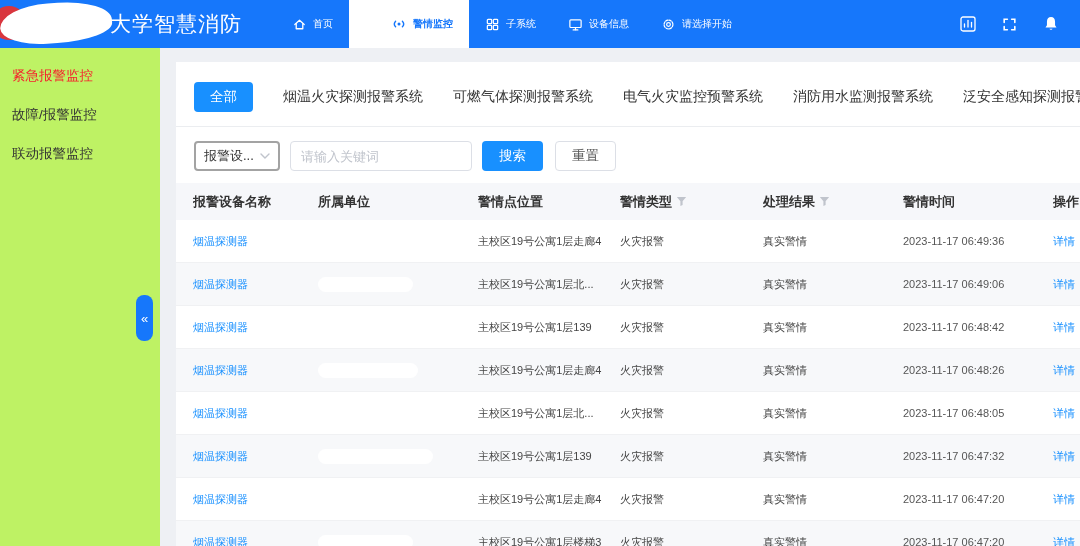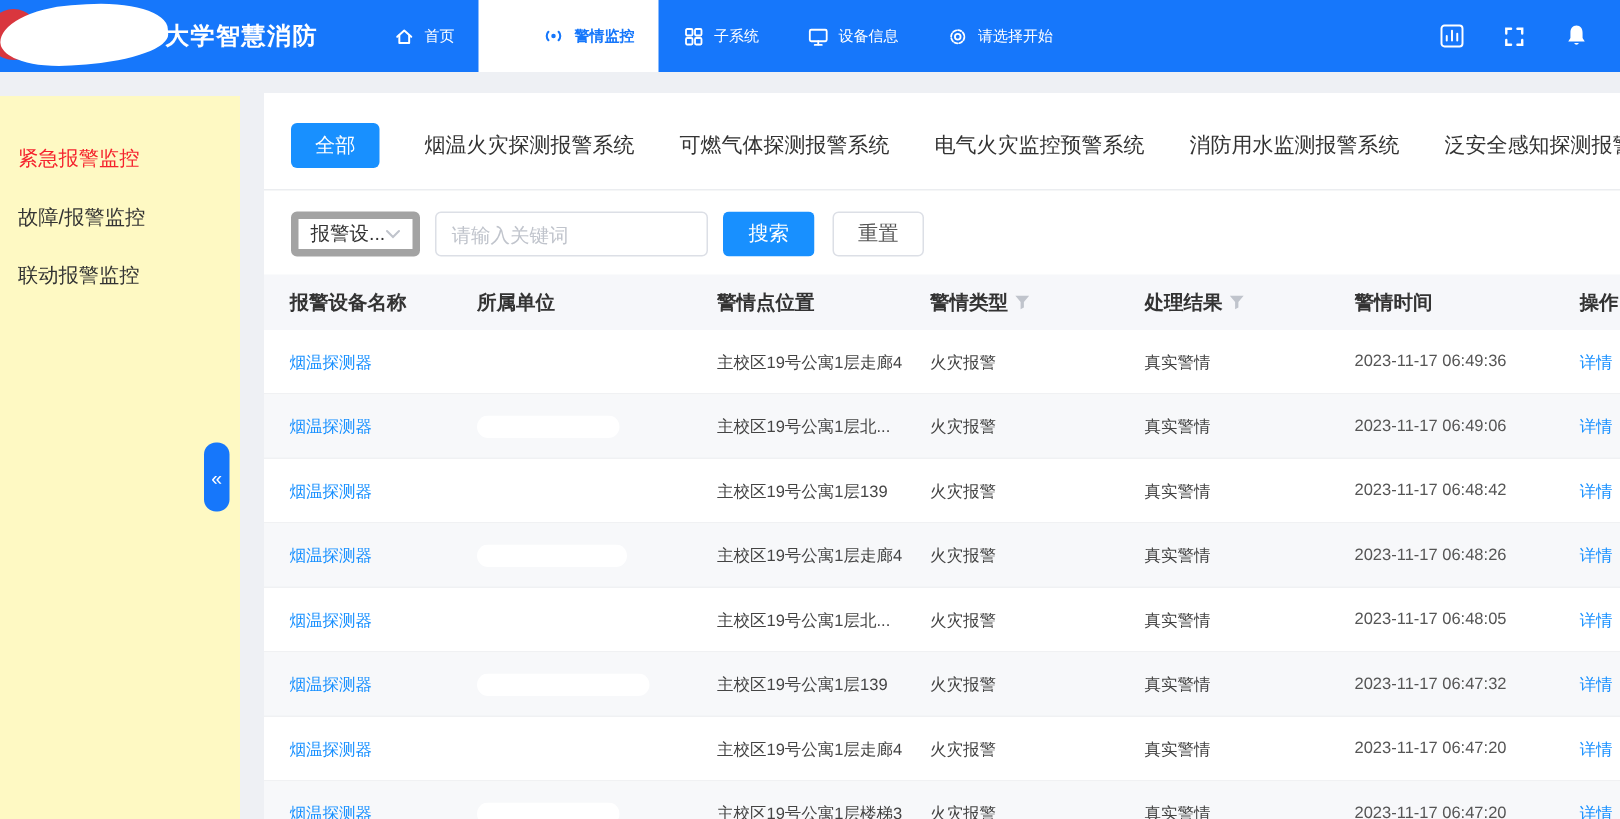--- a/index.html
+++ b/index.html
@@ -15,34 +15,34 @@
   .navbar {
     position:absolute; top:0; left:0; right:0; height:48px;
     background:#1677fb; display:flex; align-items:center; color:#fff;
   }
   .logo-zone { position:relative; width:110px; height:48px; flex:0 0 auto; }
   .logo-red { position:absolute; left:-8px; top:6px; width:34px; height:34px;
     border-radius:50%; background:#d9363e; }
   .logo-redaction { position:absolute; left:0px; top:3px; width:112px; height:40px;
     background:#fff; border-radius:48% 52% 55% 45% / 60% 55% 45% 50%;
     transform:rotate(-4deg); }
-  .app-title { font-size:16px; font-weight:bold; letter-spacing:1px; white-space:nowrap; }
+  .app-title { font-size:21px; font-weight:normal; letter-spacing:1px; white-space:nowrap; }
   .nav-items { display:flex; height:48px; margin-left:34px; }
   .nav-item {
     display:flex; align-items:center; gap:6px; padding:0 16px; height:48px;
     font-size:10px; color:#fff; cursor:pointer; white-space:nowrap;
   }
   .nav-item.active { background:#fff; color:#1677fb; font-weight:bold;padding-left:42px; }
   .nav-item svg { display:block; }
   .nav-right { margin-left:auto; display:flex; align-items:center; gap:24px; padding-right:20px; }
   .nav-right svg { display:block; cursor:pointer; }
   
   .sidebar {
-    position:absolute; top:64px; left:0; width:160px; bottom:0;
-    background:#fef9c3; padding-top:22px;
+    position:absolute; top:48px; left:0; width:160px; bottom:0;
+    background:#bef264; padding-top:8px;
   }
   .side-item {
     height:39px; line-height:39px; padding-left:12px; font-size:13.5px;
     color:#333; cursor:pointer; white-space:nowrap;
   }
   .side-item.danger { color:#f5222d; }
   .collapse-handle {
     position:absolute; left:136px; top:295px; width:17px; height:46px;
     background:#1677fb; color:#fff; border-radius:8px;
     display:flex; align-items:center; justify-content:center;
@@ -58,21 +58,21 @@
     padding:20px 16px 14px 18px; border-bottom:1px solid #ebedf0;text-align:center;
   }
   .tab { font-size:14px; color:#333; cursor:pointer; white-space:nowrap; }
   .tab.active {
     background:#1890ff; color:#fff; font-size:13.5px;
     padding:6px 16px; border-radius:4px;
   }
   
   .filter-row { display:flex; align-items:center; gap:10px; margin:14px 0 0 18px; }
   .select-box {
-    width:86px; height:30px; border:5px solid #a3a3a3; border-radius:4px;
+    width:86px; height:30px; border:2px solid #a3a3a3; border-radius:4px;
     display:flex; align-items:center; justify-content:space-between;
     padding:0 8px; color:#333; cursor:pointer; background:#fff; white-space:nowrap;
   }
   .txt-input {
     height:30px; border:1px solid #dcdfe6; border-radius:4px;
     padding:0 10px; font-size:13px; color:#333; outline:none;
     font-family:"Liberation Sans","DejaVu Sans",sans-serif;
   }
   .txt-input::placeholder { color:#c0c4cc; }
   .keyword-input { width:182px; }

